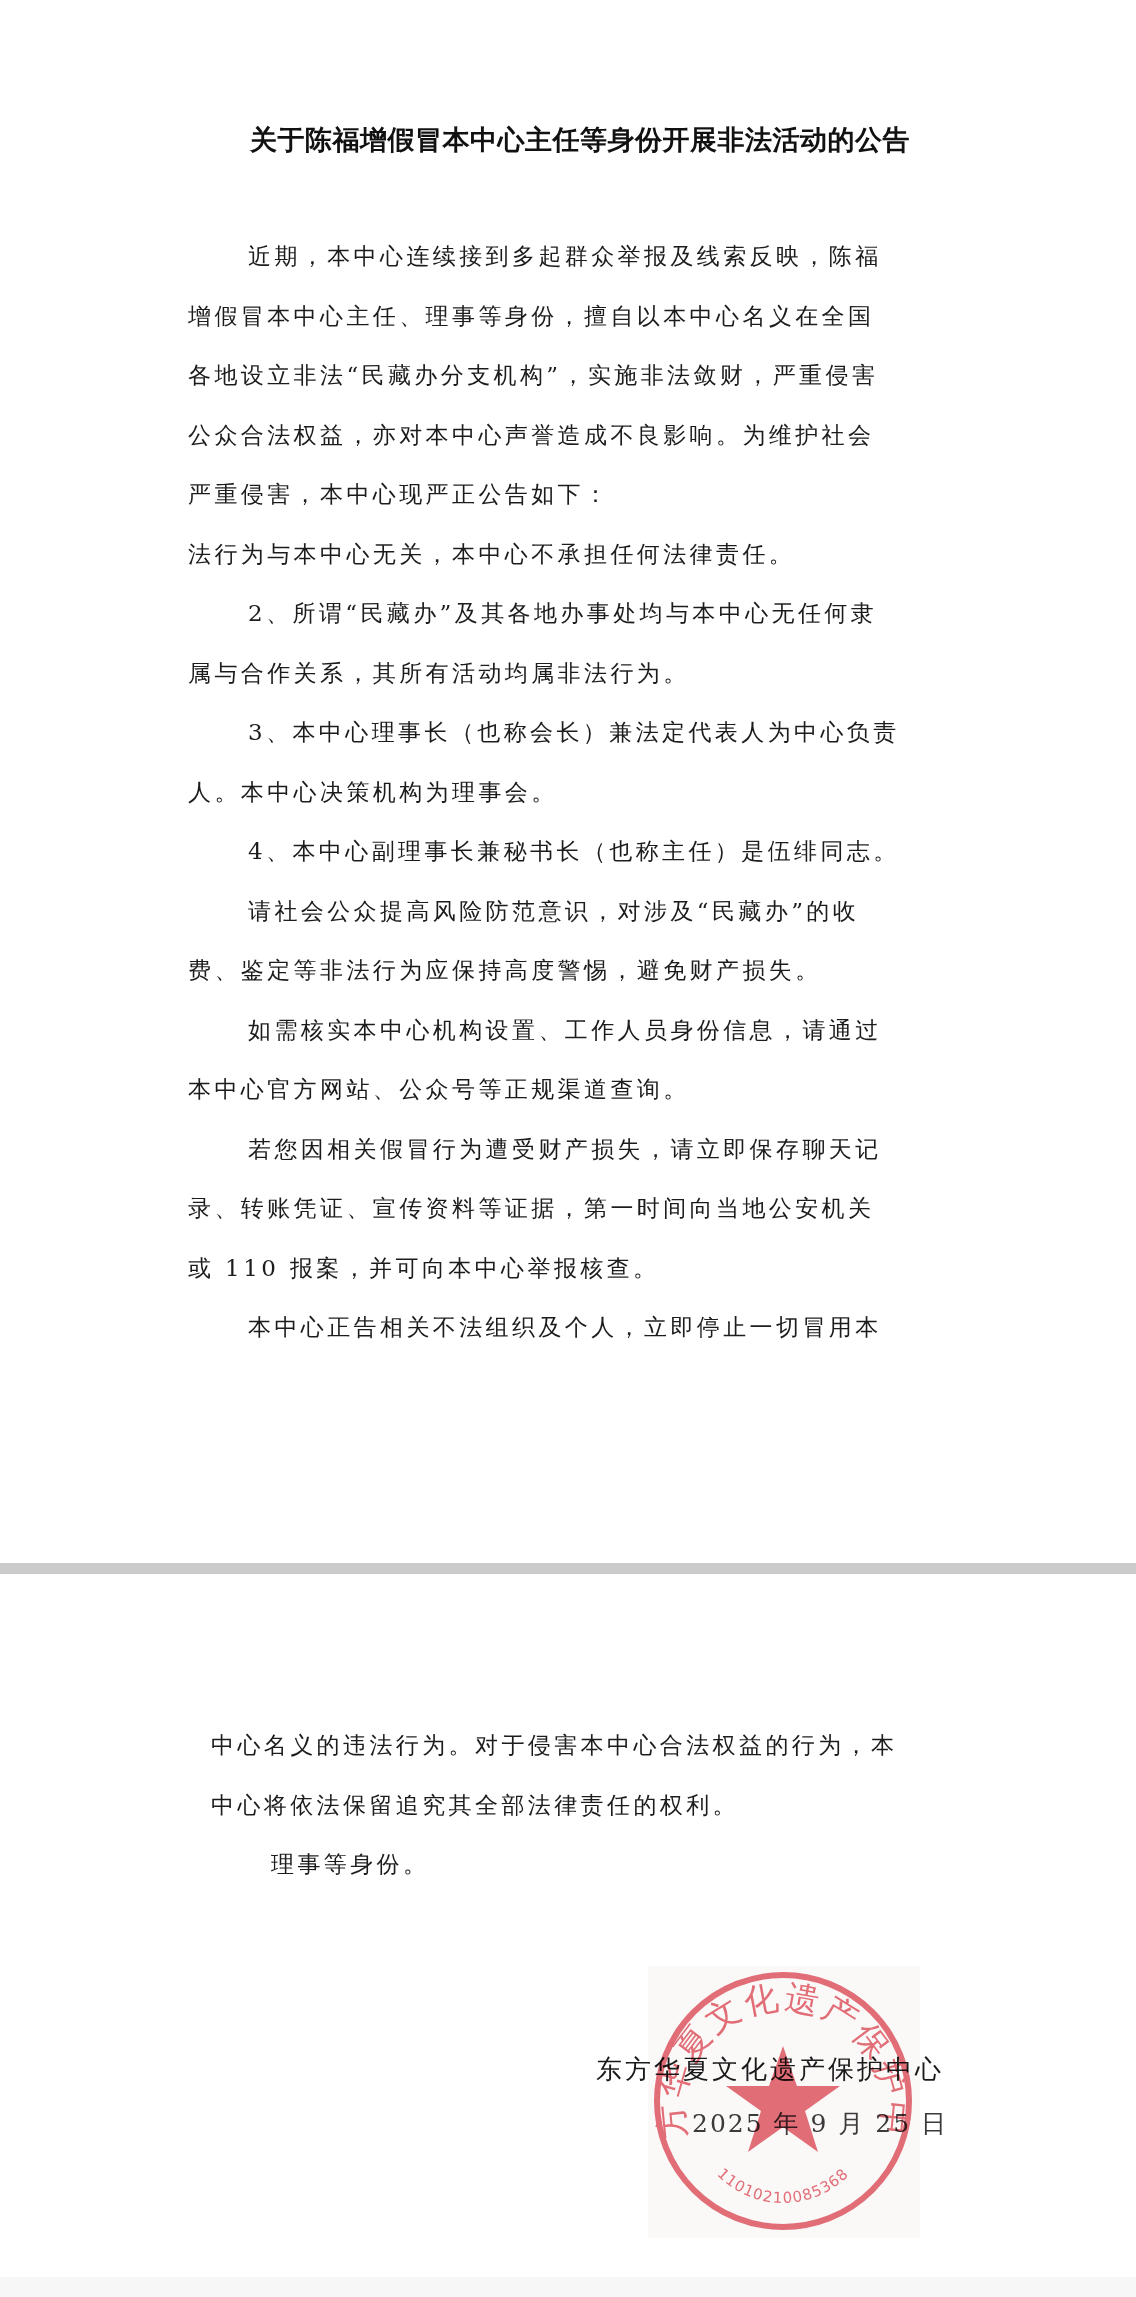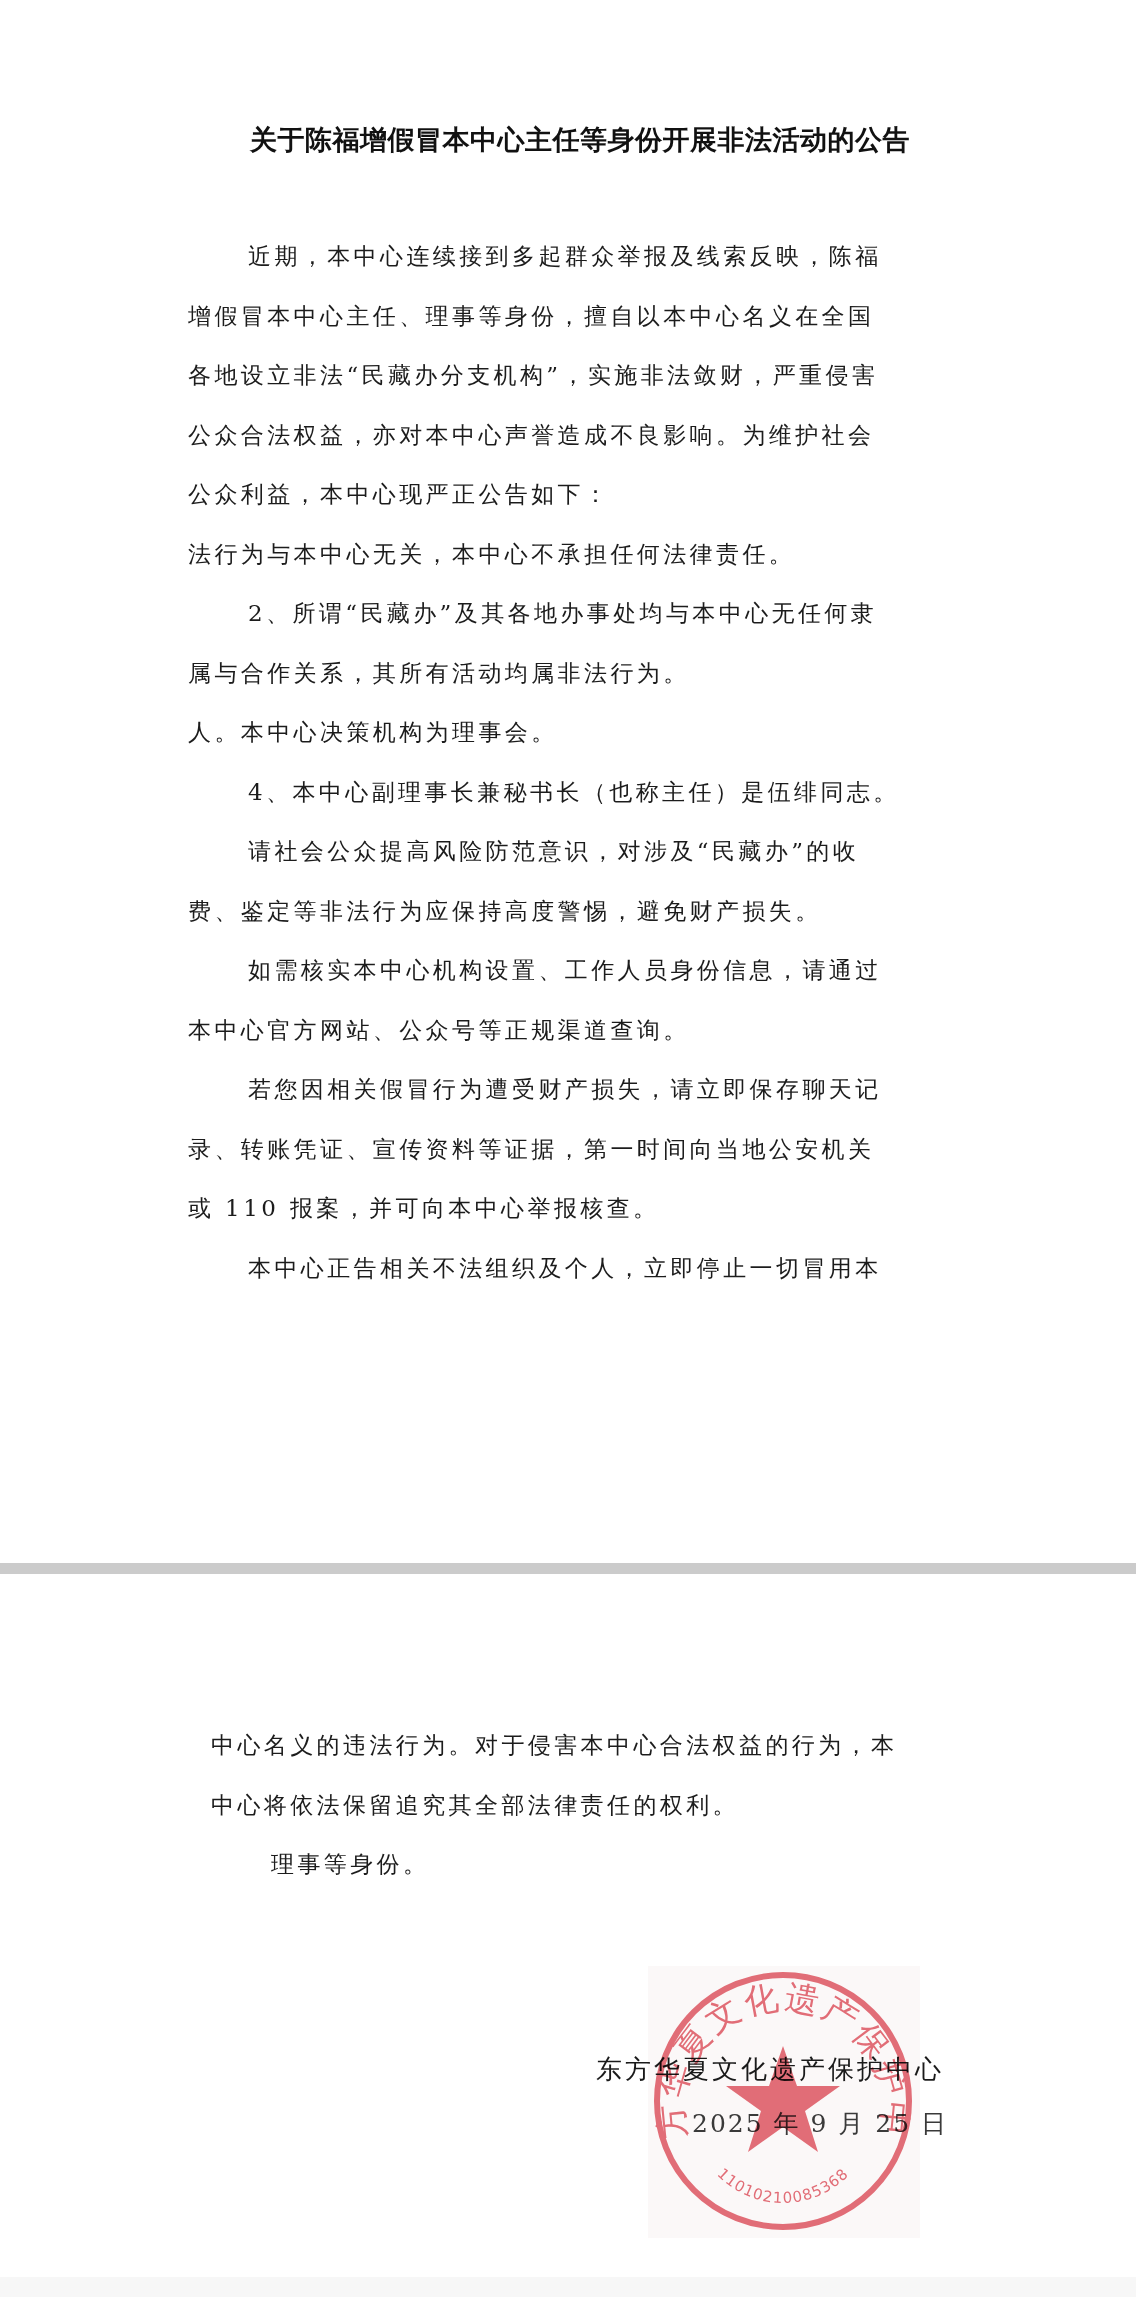--- a/index.html
+++ b/index.html
@@ -109,24 +109,25 @@
 <body>
 
 <div class="page page-1">
   <div class="title">关于陈福增假冒本中心主任等身份开展非法活动的公告</div>
 
   <div class="body-text" style="top:211px;">
     <div class="line indent">近期，本中心连续接到多起群众举报及线索反映，陈福</div>
     <div class="line">增假冒本中心主任、理事等身份，擅自以本中心名义在全国</div>
     <div class="line">各地设立非法“民藏办分支机构”，实施非法敛财，严重侵害</div>
     <div class="line">公众合法权益，亦对本中心声誉造成不良影响。为维护社会</div>
-    <div class="line">公众利益，本中心现严正公告如下：</div>
+    <div class="line">严重侵害，本中心现严正公告如下：</div>
     <div class="line">法行为与本中心无关，本中心不承担任何法律责任。</div>
     <div class="line indent">2、所谓“民藏办”及其各地办事处均与本中心无任何隶</div>
     <div class="line">属与合作关系，其所有活动均属非法行为。</div>
+    <div class="line indent">3、本中心理事长（也称会长）兼法定代表人为中心负责</div>
     <div class="line">人。本中心决策机构为理事会。</div>
     <div class="line indent">4、本中心副理事长兼秘书长（也称主任）是伍绯同志。</div>
     <div class="line indent">请社会公众提高风险防范意识，对涉及“民藏办”的收</div>
     <div class="line">费、鉴定等非法行为应保持高度警惕，避免财产损失。</div>
     <div class="line indent"> 如需核实本中心机构设置、工作人员身份信息，请通过</div>
     <div class="line">本中心官方网站、公众号等正规渠道查询。</div>
     <div class="line indent">若您因相关假冒行为遭受财产损失，请立即保存聊天记</div>
     <div class="line">录、转账凭证、宣传资料等证据，第一时间向当地公安机关</div>
     <div class="line">或 110 报案，并可向本中心举报核查。</div>
     <div class="line indent">本中心正告相关不法组织及个人，立即停止一切冒用本</div>

